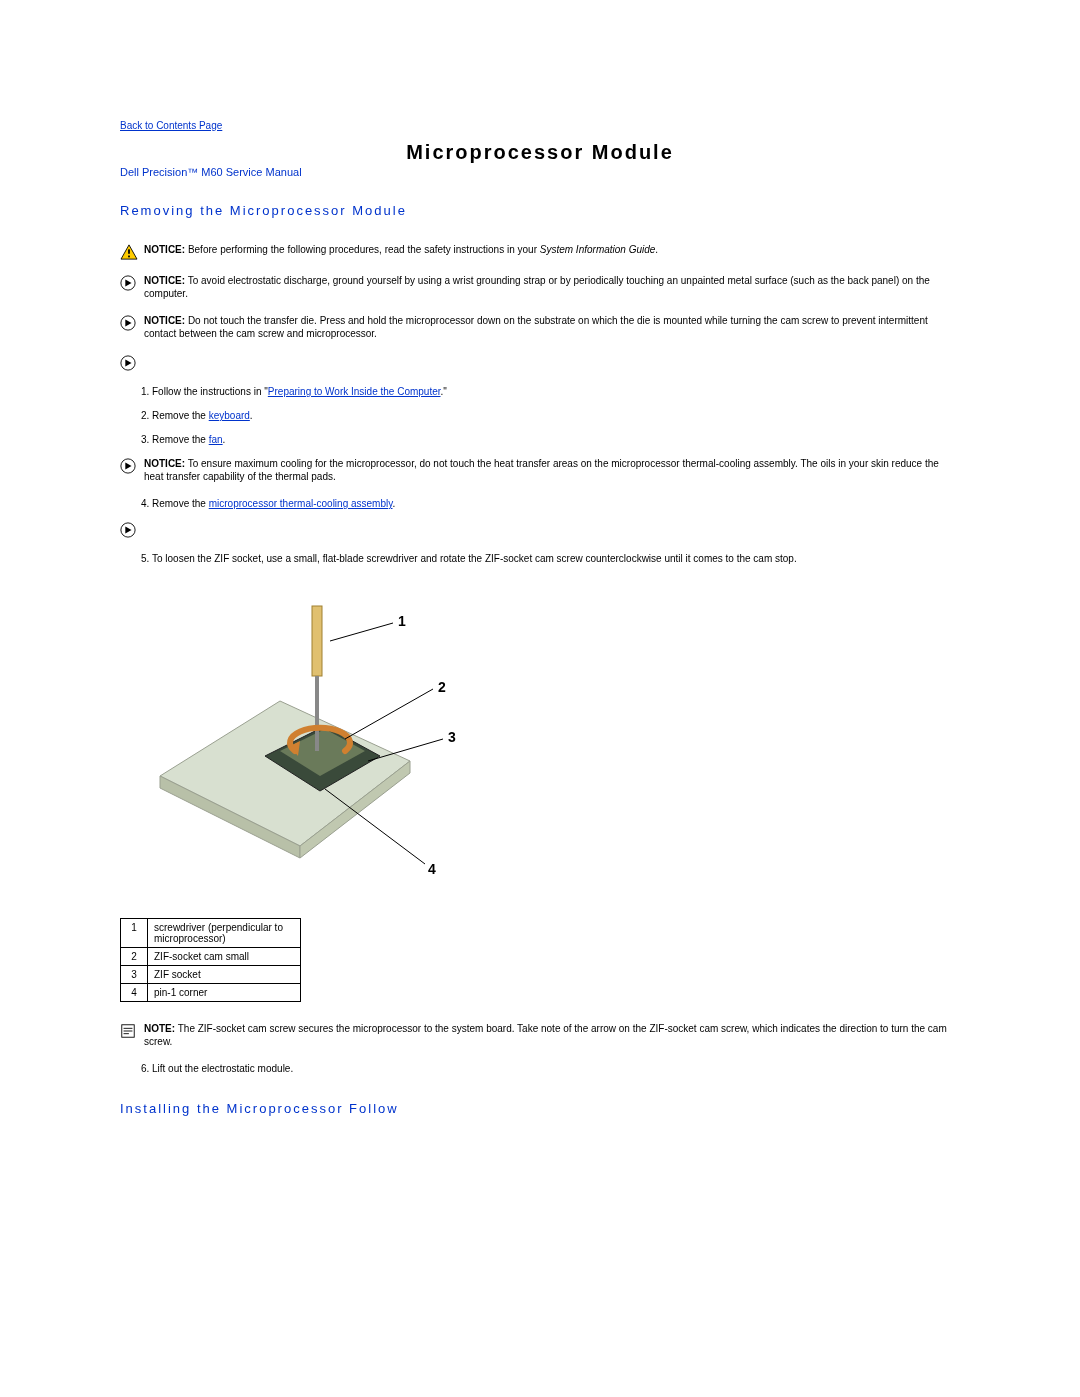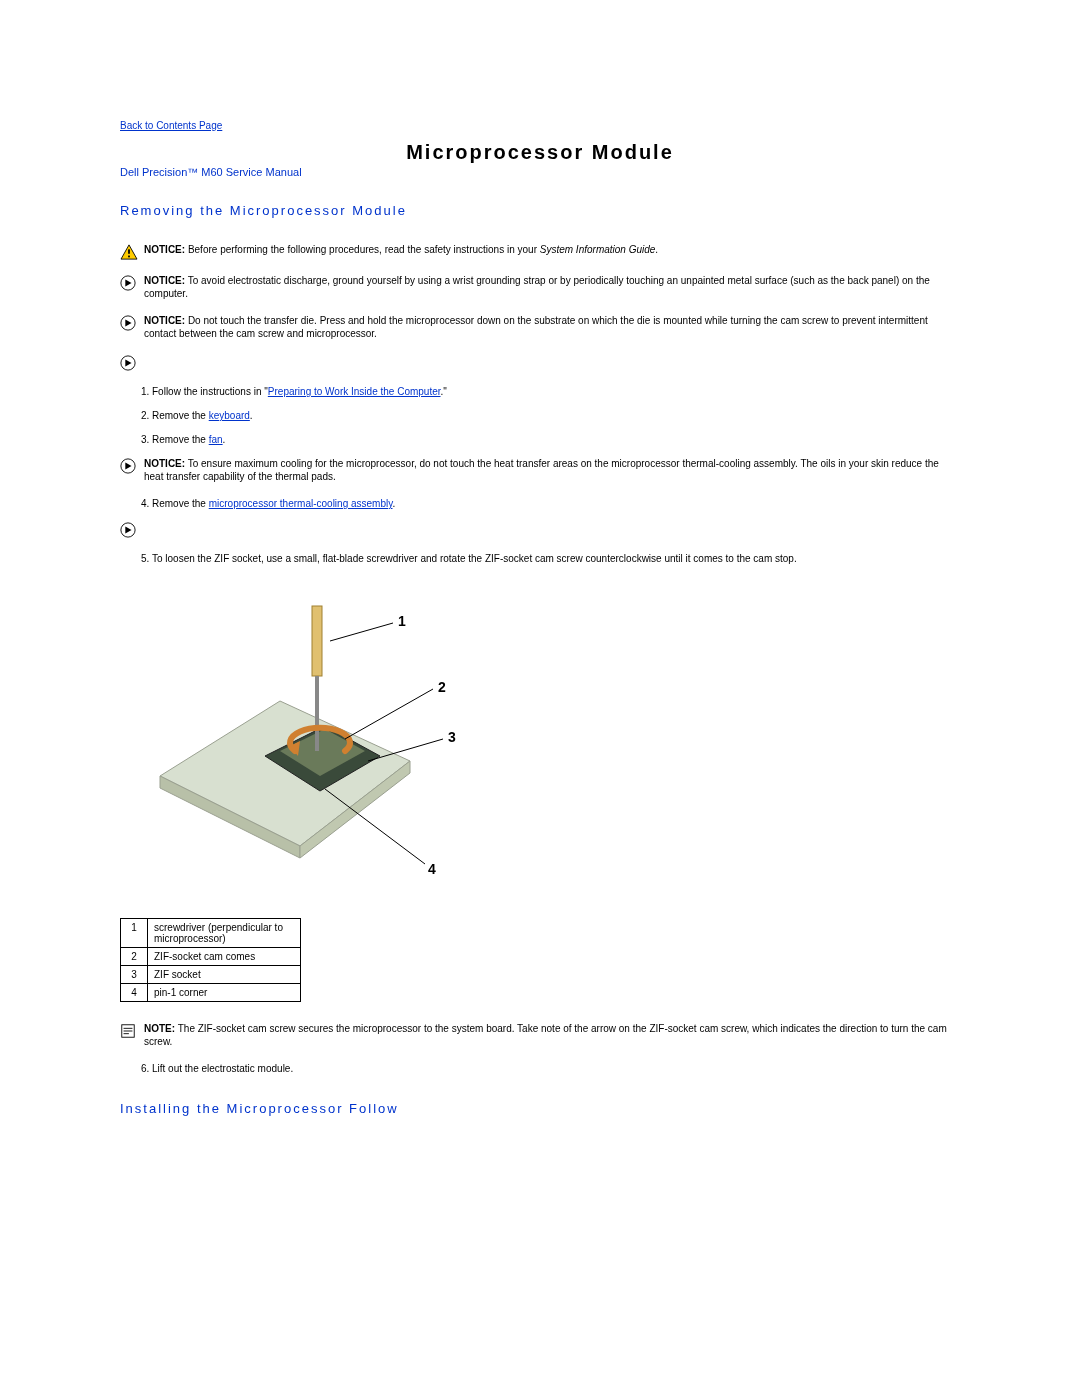--- a/index.html
+++ b/index.html
@@ -222,21 +222,21 @@
 </div>
 
 <table class="parts">
   <tbody>
       <tr>
         <td class="num">1</td>
         <td class="desc">screwdriver (perpendicular to microprocessor)</td>
       </tr>
   <tr>
         <td class="num">2</td>
-        <td class="desc">ZIF-socket cam comes</td>
+        <td class="desc">ZIF-socket cam small</td>
       </tr>
   <tr>
         <td class="num">3</td>
         <td class="desc">ZIF socket</td>
       </tr>
   <tr>
         <td class="num">4</td>
         <td class="desc">pin-1 corner</td>
       </tr>
 </tbody>

